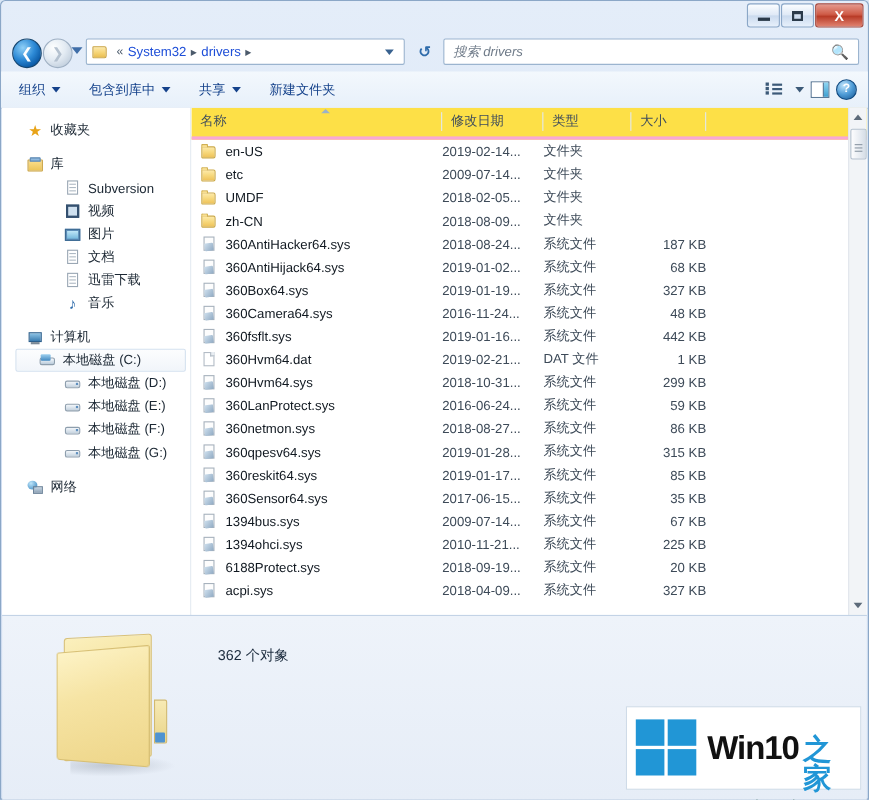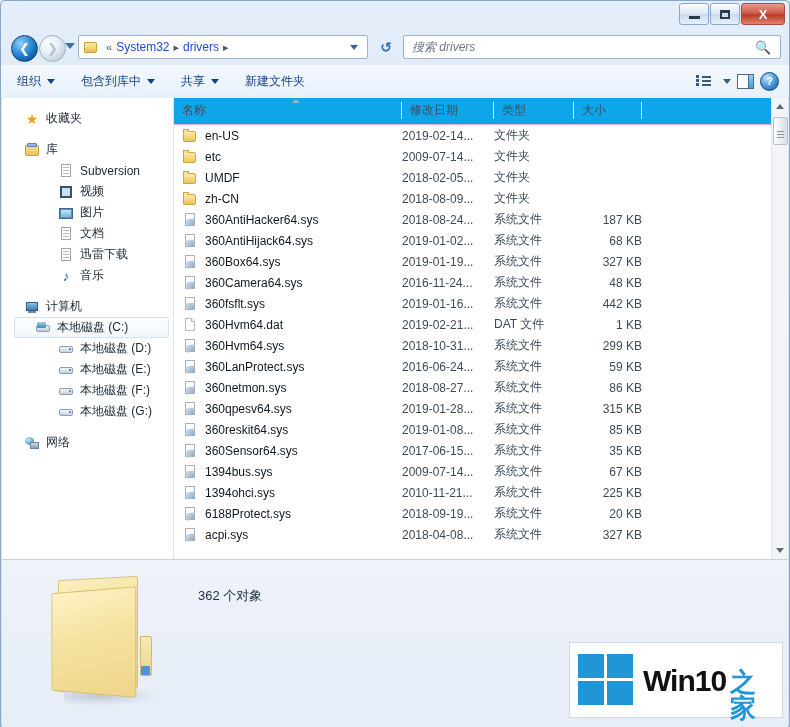--- a/index.html
+++ b/index.html
@@ -122,21 +122,21 @@
   .ni.pc i{position:absolute;left:2px;top:3px;width:12px;height:9px;background:linear-gradient(180deg,#8dc4e6,#3a7cb0);border:1px solid #2c5f8c;box-sizing:border-box;}
   .ni.pc u{position:absolute;left:4px;top:12px;width:8px;height:2px;background:#7b8996;}
   .ni.drv i{position:absolute;left:1px;top:5px;width:14px;height:7px;background:linear-gradient(180deg,#f2f6fa,#c4d2de);border:1px solid #8e9ead;border-radius:2px;box-sizing:border-box;}
   .ni.drv u{position:absolute;left:11px;top:7px;width:2px;height:2px;background:#5f8fbe;}
   .ni.drvc i{background:linear-gradient(180deg,#f7fafd,#b9cbdb);}
   .ni.drvc u{position:absolute;left:2px;top:2px;width:9px;height:6px;background:linear-gradient(180deg,#9ed0ef,#3f87c0);border-radius:1px;}
   .ni.net i{position:absolute;left:1px;top:2px;width:9px;height:8px;border-radius:50%;background:radial-gradient(circle at 35% 30%,#bfe6fb,#2f7fba);}
   .ni.net u{position:absolute;left:6px;top:7px;width:9px;height:7px;background:linear-gradient(180deg,#c9d8e5,#8ba0b4);border:1px solid #6c8399;box-sizing:border-box;}
   
   #filelist{position:absolute;left:172px;top:0;width:614px;height:461px;background:#fff;overflow:hidden;}
-  #colhead{position:relative;height:26px;border-bottom:1px solid #f9a8d4;background:#0ea5e9;}
+  #colhead{position:relative;height:26px;border-bottom:3px solid #f9a8d4;background:#fde047;}
   .ch{position:absolute;top:0;height:25px;line-height:25px;color:#3f4d5c;font-size:12px;padding-left:8px;box-sizing:border-box;}
   .chsep{position:absolute;top:4px;height:17px;width:1px;background:#e2e8ef;}
   #sortmark{position:absolute;left:118px;top:1px;width:0;height:0;
     border-left:4px solid transparent;border-right:4px solid transparent;border-bottom:4px solid #9bb2c9;}
   .row{position:relative;height:21px;display:flex;align-items:center;font-size:12px;color:#101820;}
   .c-name{position:absolute;left:0;width:228px;display:flex;align-items:center;padding-left:8px;box-sizing:border-box;white-space:nowrap;overflow:hidden;}
   .c-date{position:absolute;left:228px;width:92px;color:#3d4a58;}
   .c-type{position:absolute;left:320px;width:80px;color:#3d4a58;}
   .c-size{position:absolute;left:400px;width:68px;text-align:right;color:#3d4a58;}
   .fi{width:16px;height:16px;margin-right:7px;flex:none;position:relative;}
@@ -573,21 +573,21 @@
             <div class="c-size">315 KB</div>
           </div>
           <div class="row">
             <div class="c-name">
               <span class="fi sys">
                 <i></i>
                 <u></u>
               </span>
               <span>360reskit64.sys</span>
             </div>
-            <div class="c-date">2019-01-08...</div>
+            <div class="c-date">2019-01-17...</div>
             <div class="c-type">系统文件</div>
             <div class="c-size">85 KB</div>
           </div>
           <div class="row">
             <div class="c-name">
               <span class="fi sys">
                 <i></i>
                 <u></u>
               </span>
               <span>360Sensor64.sys</span>
@@ -633,21 +633,21 @@
             <div class="c-size">20 KB</div>
           </div>
           <div class="row">
             <div class="c-name">
               <span class="fi sys">
                 <i></i>
                 <u></u>
               </span>
               <span>acpi.sys</span>
             </div>
-            <div class="c-date">2018-04-08...</div>
+            <div class="c-date">2018-04-09...</div>
             <div class="c-type">系统文件</div>
             <div class="c-size">327 KB</div>
           </div>
         </div>
 
       <div id="vscroll">
         <div class="sbtn">
           <span class="sar up"></span>
         </div>
         <div id="sbthumb">

